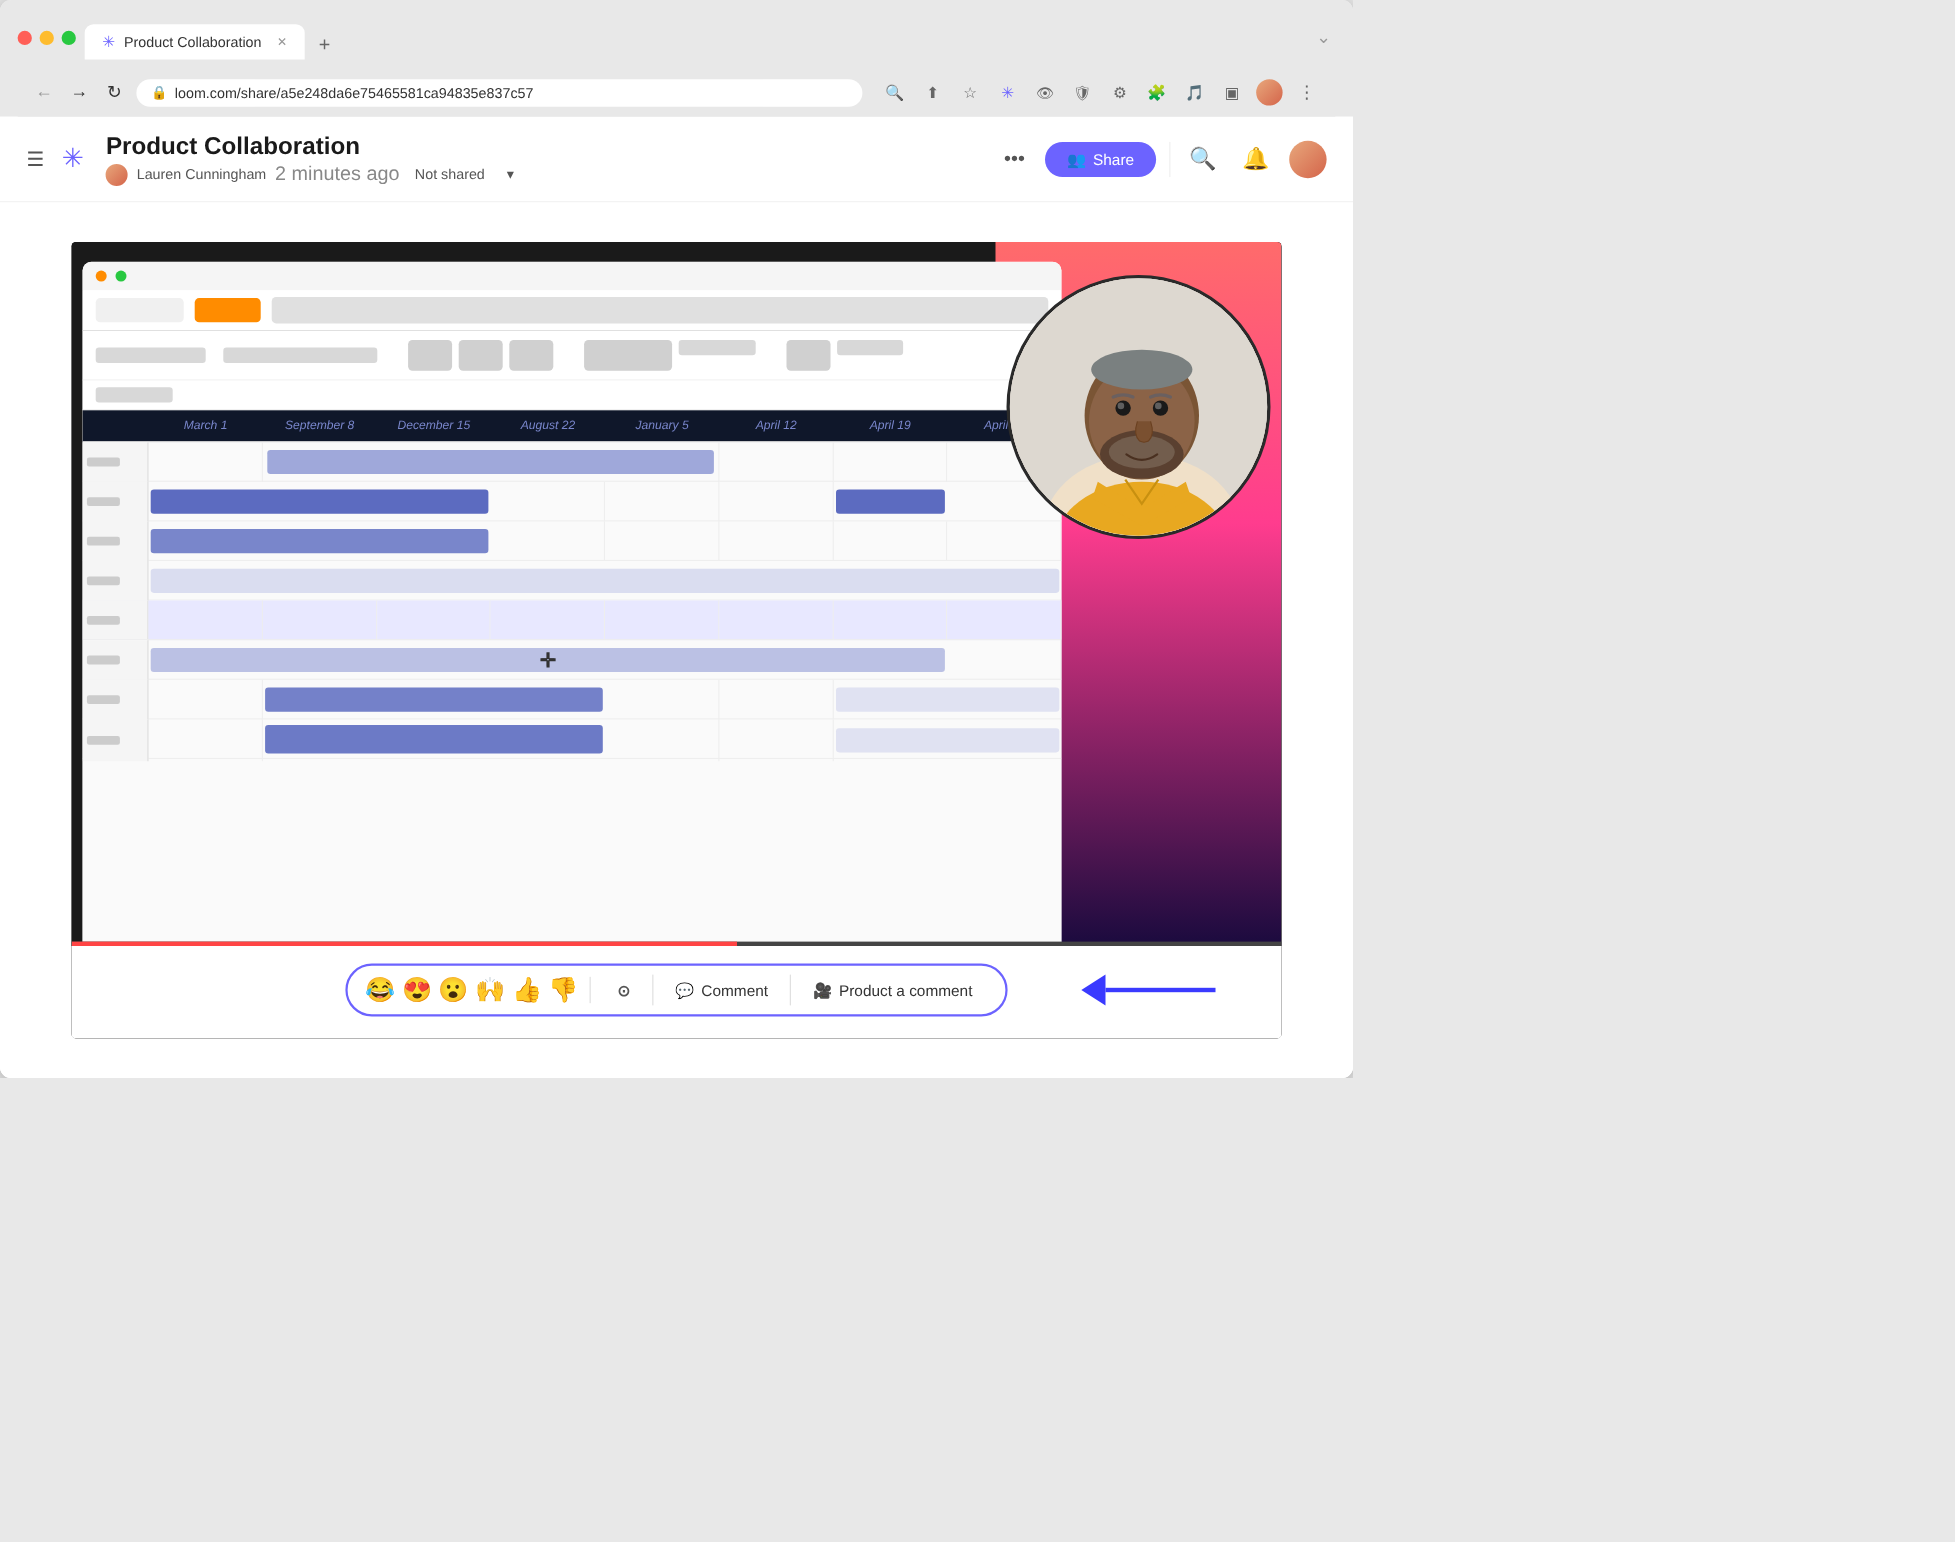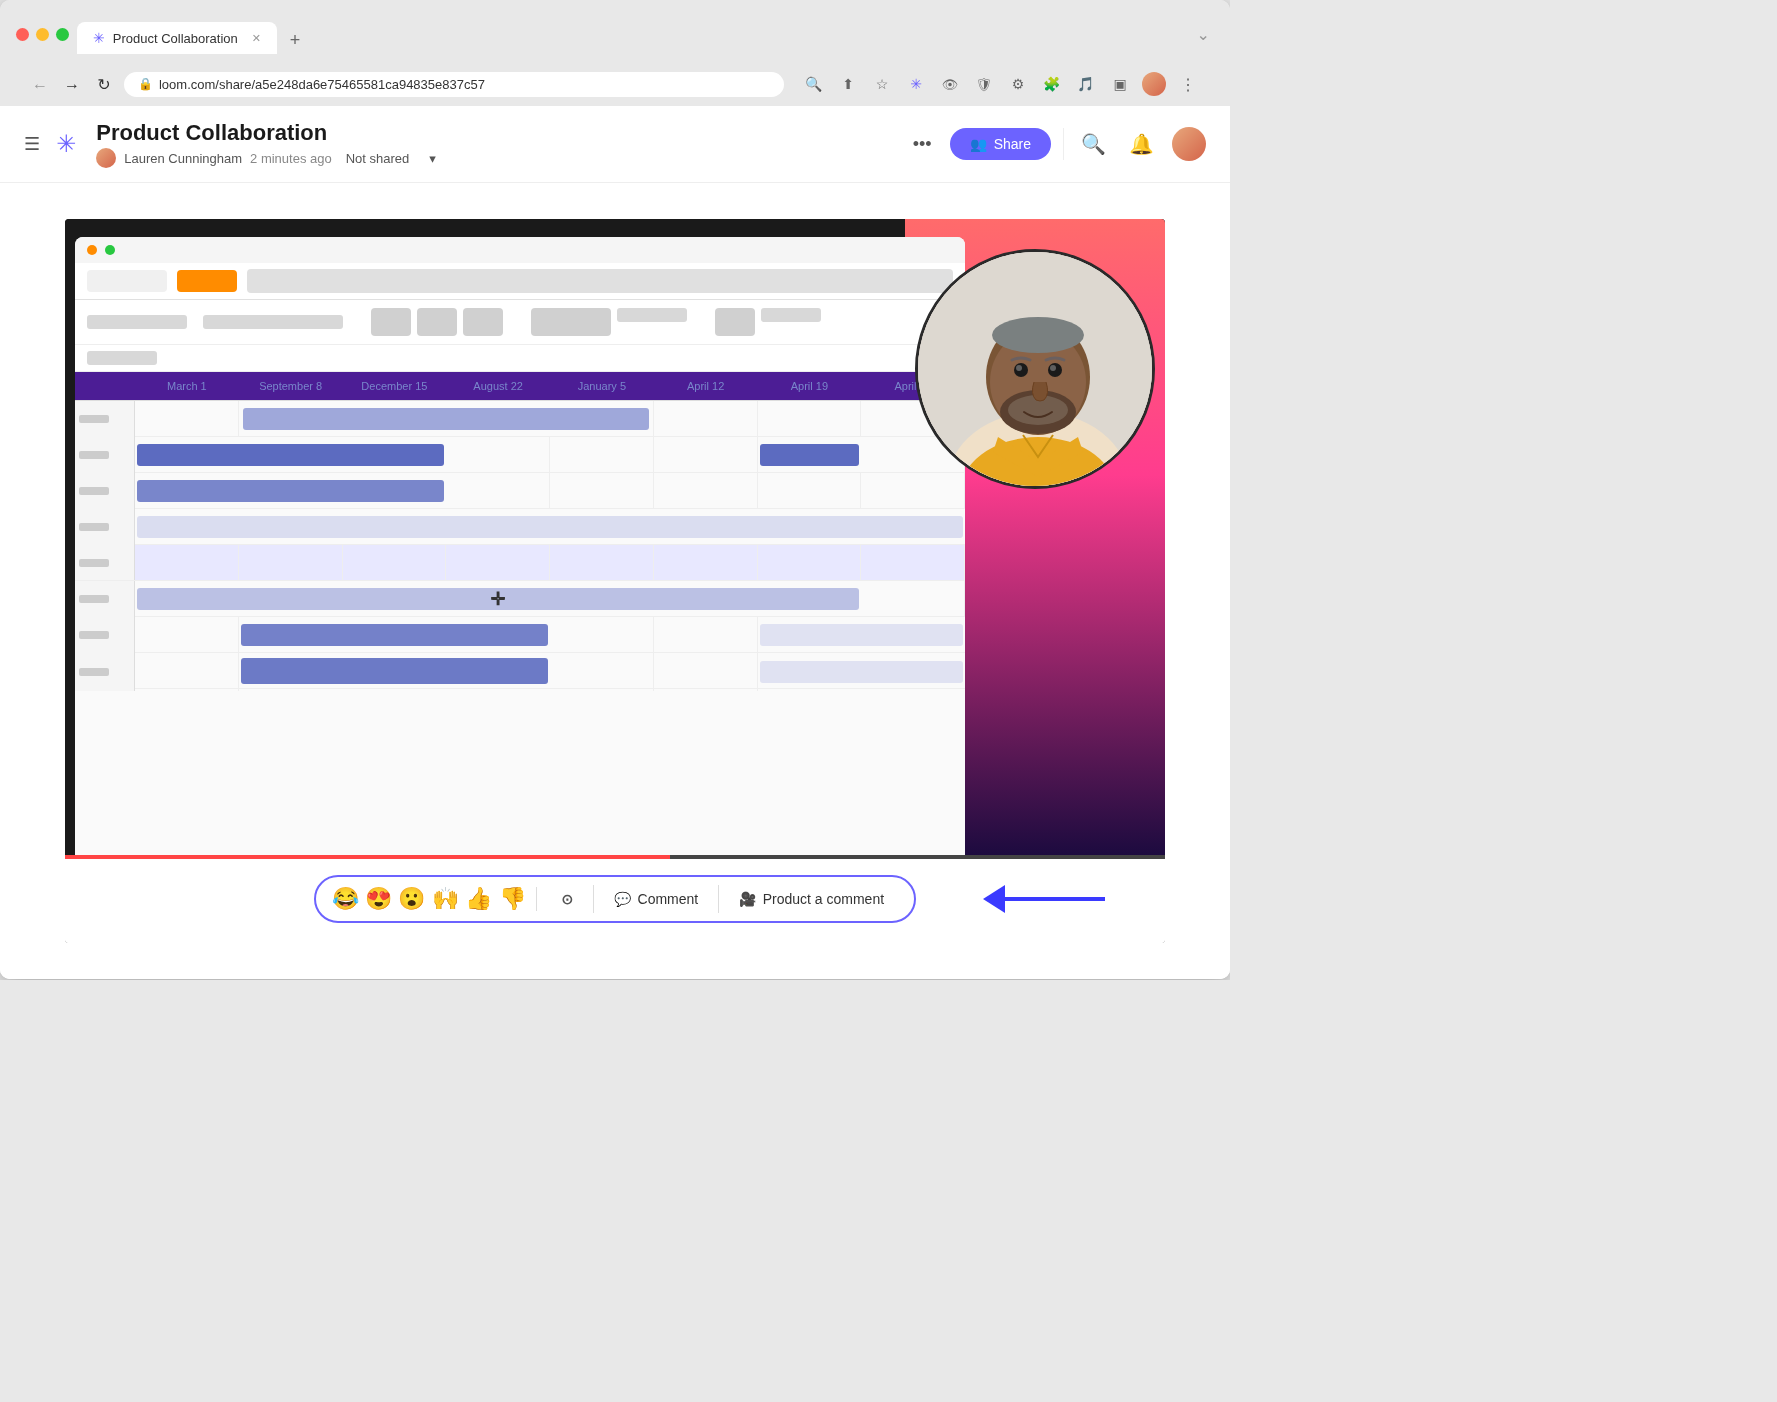--- a/index.html
+++ b/index.html
@@ -195,21 +195,21 @@
       background: linear-gradient(135deg, #e8a87c, #d4644a);
       overflow: hidden;
     }
 
     .author-name {
       font-size: 13px;
       color: #555;
     }
 
     .timestamp {
-      font-size: 13px;
+      font-size: 18px;
       color: #888;
     }
 
     .sharing-badge {
       display: flex;
       align-items: center;
       gap: 20px;
       font-size: 13px;
       color: #555;
       cursor: pointer;
@@ -372,25 +372,26 @@
     
     .calendar-grid {
       display: flex;
       flex-direction: column;
       height: calc(100% - 110px);
     }
 
     .cal-header {
       display: grid;
       grid-template-columns: 60px repeat(8, 1fr);
-      background: #4c1d95;
+      background: #0f172a;
       border-bottom: 1px solid #ddd;
       font-size: 11px;
       color: #666;
       padding: 4px 0;
+      font-style: italic;
     }
 
     .cal-header-cell {
       text-align: center;
       padding: 4px 2px;
       font-size: 11px;
       color: #7986cb;
     }
 
     .cal-body {

